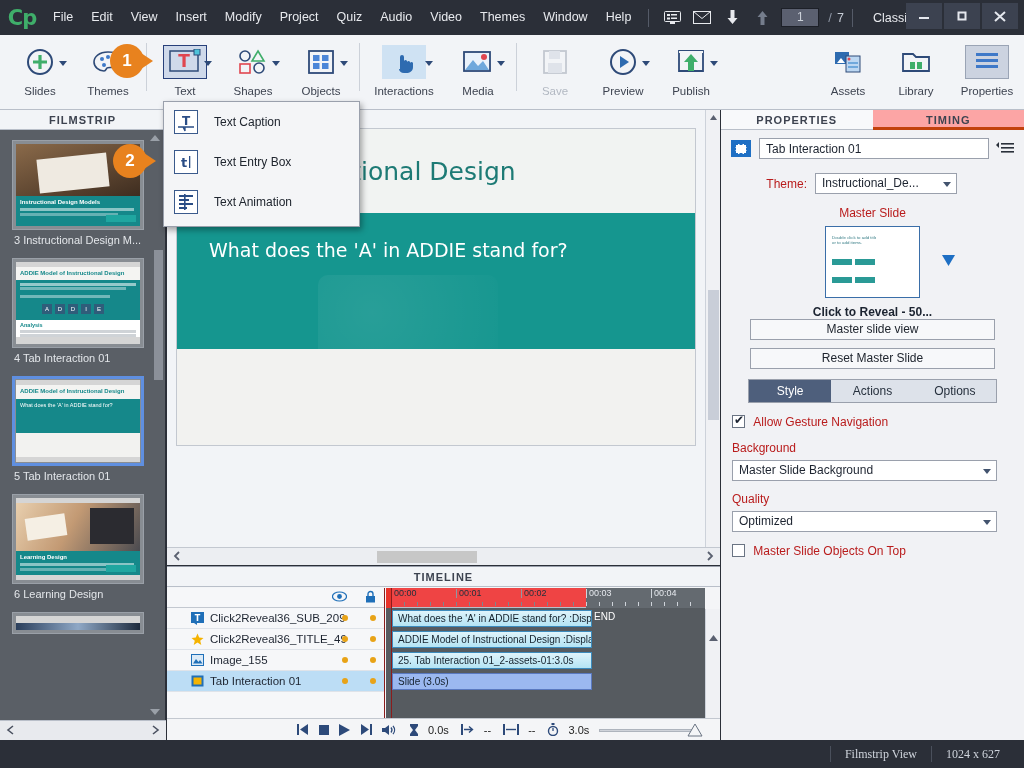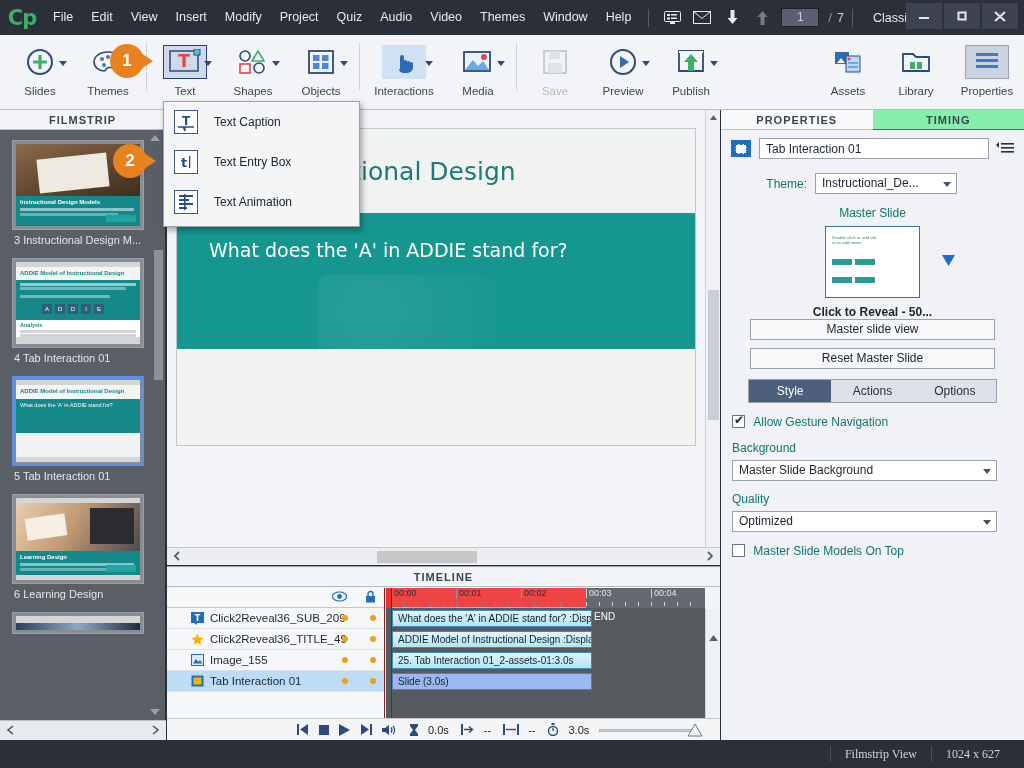--- a/index.html
+++ b/index.html
@@ -165,28 +165,28 @@
   .zs-track{ position:absolute; top:5px; left:0; width:100px; height:3px; background:#cfd3da;
              border:1px solid #aeb4bd; }
   .tl-scrollcol{ position:absolute; right:0; top:21px; width:15px; height:130px; background:#f0f1f4;
                  border-left:1px solid #cdd2da; }
 
   
   .props{ position:absolute; left:721px; top:110px; width:303px; height:630px; background:#f1f2f5; }
   .ptabs{ display:flex; height:20px; }
   .ptab{ flex:1; text-align:center; font-size:11px; font-weight:bold; letter-spacing:1px;
          line-height:20px; color:#3d4350; background:#f8f9fb; border-bottom:1px solid #b9bfc9; }
-  .ptab.on{ background:#86efac; border-bottom:1px solid #c2410c; }
+  .ptab.on{ background:#fca5a5; border-bottom:3px solid #c2410c; }
   .prow{ display:flex; align-items:center; padding:8px 10px 0 10px; }
   .swatch{ width:20px; height:17px; background:#1e6fc4; display:flex; align-items:center; justify-content:center; }
   .swatch i{ display:block; width:12px; height:10px; background:#fff; border:1px dashed #1e6fc4; }
   .txtfield{ flex:1; height:21px; background:#fff; border:1px solid #9aa0ac; margin-left:8px;
              font-size:12px; padding:0 6px; line-height:19px; color:#1d2430; }
   .hamb{ margin-left:7px; display:flex; align-items:center; }
-  .lbl{ font-size:12px; color:#0f766e; }
+  .lbl{ font-size:12px; color:#b91c1c; }
   .selectbox{ height:21px; background:#fff; border:1px solid #9aa0ac; position:relative;
               font-size:12px; padding:0 20px 0 6px; line-height:19px; color:#1d2430; }
   .selectbox .ar{ position:absolute; right:5px; top:8px; width:0;height:0;
                   border-left:4px solid transparent;border-right:4px solid transparent;
                   border-top:5px solid #42536e; }
   .centered{ text-align:center; }
   .msthumb{ width:95px; height:72px; border:1px solid #3a6ea8; background:#fff; position:relative;
             margin:0 auto; }
   .btnwide{ width:245px; height:21px; margin:0 auto 6px auto; background:#f7f8fa;
             border:1px solid #9aa0ac; font-size:12px; text-align:center; line-height:19px; color:#20262f; }
@@ -913,21 +913,21 @@
     </div>
 
     <div class="lbl" style="padding:11px 0 0 11px">Quality</div>
     <div class="selectbox" style="width:265px;margin:5px auto 0 11px">
       <span>Optimized</span>
       <i class="ar"></i>
     </div>
 
     <div style="padding:12px 0 0 11px">
       <span class="chk"></span>
-      <span class="lbl" style="margin-left:5px">Master Slide Models On Top</span>
+      <span class="lbl" style="margin-left:5px">Master Slide Objects On Top</span>
     </div>
   </div>
 
   <div class="dropdown">
     <div class="dd-item">
       <span class="dd-ico">
         <svg width="20" height="20" viewBox="0 0 20 20">
             <text x="10" y="13" font-size="12" font-weight="bold" fill="#2a4d86" text-anchor="middle" font-family="DejaVu Sans">T</text>
             <path d="M2 15 h16 M7 15 L9 19 L9 15" stroke="#2a4d86" stroke-width="1.3" fill="none"></path>
           </svg>

